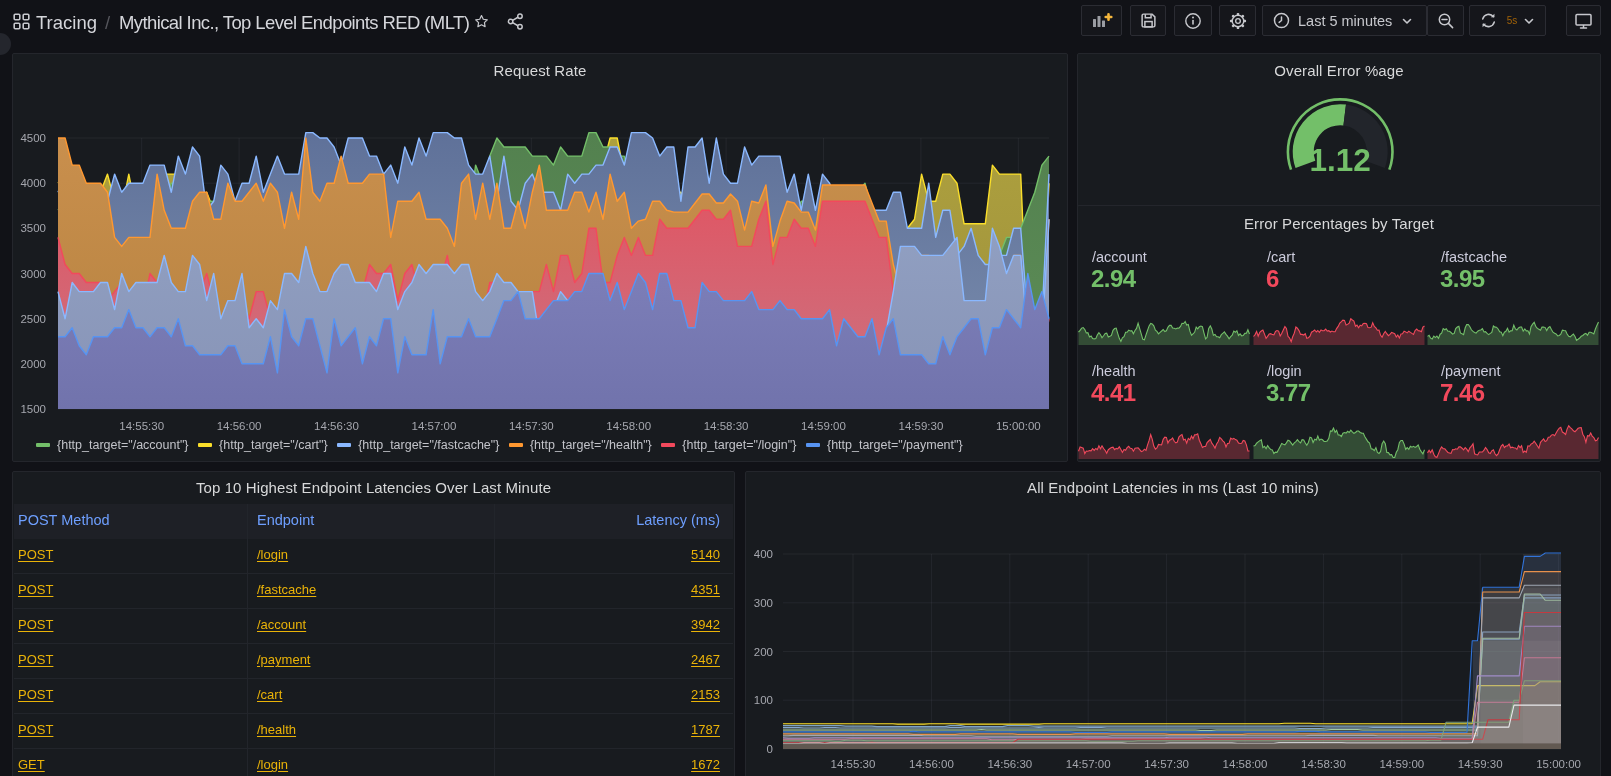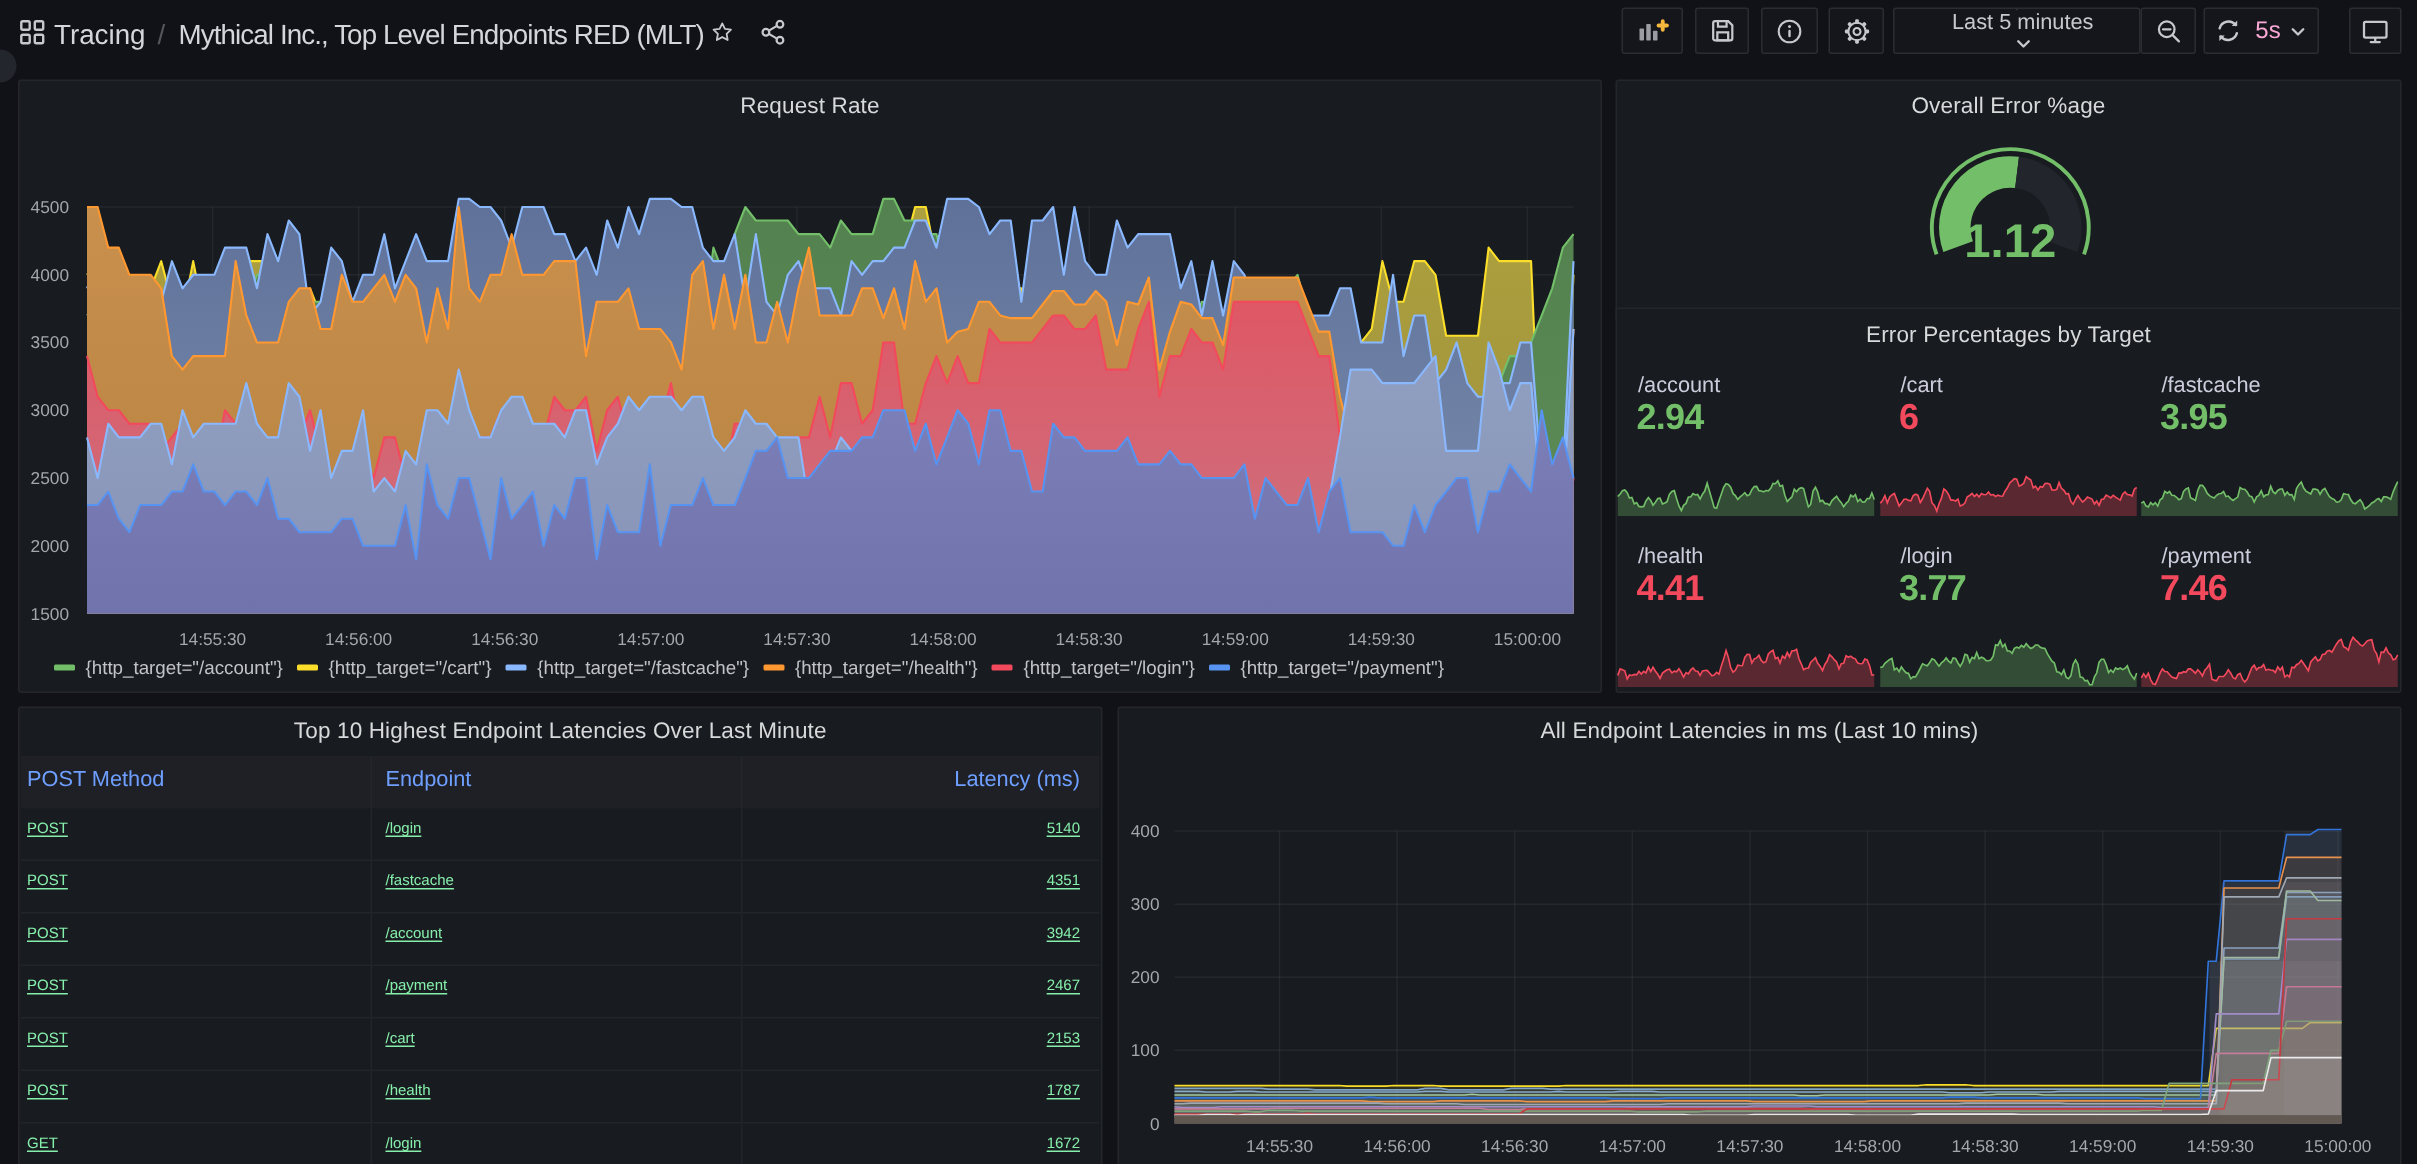--- a/index.html
+++ b/index.html
@@ -10,21 +10,21 @@
 .tbtn { position:absolute; top:5px; height:31px; background:#15161b; border:1px solid #2b2c33; border-radius:2px; display:flex; align-items:center; justify-content:center; }
 .leg { position:absolute; left:23px; top:384px; width:1016px; display:flex; gap:9.5px; font-size:12.5px; color:#c2c3c9; white-space:nowrap; }
 .li { display:flex; align-items:center; }
 .lm { display:inline-block; width:14px; height:4px; border-radius:1px; margin-right:7px; }
 .statcell { position:absolute; width:173px; height:114px; }
 .slab { position:absolute; left:14px; top:14px; font-size:14.5px; color:#ccccdc; }
 .sval { position:absolute; left:13px; top:30px; font-size:24px; font-weight:bold; letter-spacing:-0.5px;text-align:right; }
 .sspark { position:absolute; left:0px; bottom:0px; }
 .thead { position:absolute; left:1px; right:1px; top:32px; height:35px; background:#1e2026; display:flex; color:#6e9fff; font-size:14.5px; font-weight:500; }
 .tbody { position:absolute; left:1px; right:1px; top:67px; }
-.tr { display:flex; height:35px; border-bottom:1px solid #22252b; color:#86efac; font-size:10px;justify-content:space-between; }
+.tr { display:flex; height:35px; border-bottom:1px solid #22252b; color:#eab308; font-size:13px;justify-content:space-between; }
 .c1 { width:234px; padding:8px 4px; border-right:1px solid #22252b; }
 .c2 { width:247px; padding:8px 9px; border-right:1px solid #22252b; }
 .c3 { flex:1; padding:8px 13px; text-align:right; }
 .lnk { text-decoration:underline; text-underline-offset:2px; }
 </style></head>
 <body>
 <div class="nav">
   <span class="navicon" style="left:13px;top:13px;"><svg width="17" height="17" viewBox="0 0 17 17">
         <g fill="none" stroke="#c7c8cd" stroke-width="1.6">
           <rect x="1.2" y="1.2" width="5.6" height="5.6" rx="1"></rect>
@@ -84,21 +84,21 @@
           <rect x="-1.4" y="-9.0" width="2.8" height="3.2" rx="1" transform="rotate(135)"></rect>
           <rect x="-1.4" y="-9.0" width="2.8" height="3.2" rx="1" transform="rotate(180)"></rect>
           <rect x="-1.4" y="-9.0" width="2.8" height="3.2" rx="1" transform="rotate(225)"></rect>
           <rect x="-1.4" y="-9.0" width="2.8" height="3.2" rx="1" transform="rotate(270)"></rect>
           <rect x="-1.4" y="-9.0" width="2.8" height="3.2" rx="1" transform="rotate(315)"></rect>
         </g>
         <circle cx="0" cy="0" r="6.4" fill="none" stroke="#c7c8cd" stroke-width="1.5"></circle>
         <circle cx="0" cy="0" r="2.6" fill="none" stroke="#c7c8cd" stroke-width="1.5"></circle>
       </svg>
     </div>
-  <div class="tbtn" style="left:1262px;width:165px;padding:0 10px;justify-content:flex-start;flex-direction:column;">
+  <div class="tbtn" style="left:1262px;width:165px;padding:0 10px;justify-content:flex-start;">
       <svg width="17" height="17" viewBox="0 0 16 16">
         <circle cx="8" cy="8" r="6.6" fill="none" stroke="#c7c8cd" stroke-width="1.4"></circle>
         <path d="M8 4.6V8L5.8 9.8" fill="none" stroke="#c7c8cd" stroke-width="1.4" stroke-linecap="round"></path>
       </svg>
       <span style="color:#c7c8cd;font-size:14.5px;margin-left:8px;">Last 5 minutes</span>
       <span style="margin-left:9px;display:flex;">
         <svg width="12" height="12" viewBox="0 0 12 12">
           <path d="M2.5 4.5L6 8l3.5-3.5" fill="none" stroke="#c7c8cd" stroke-width="1.6" stroke-linecap="round" stroke-linejoin="round"></path>
         </svg>
       </span>
@@ -116,21 +116,21 @@
       <svg width="17" height="17" viewBox="0 0 16 16">
         <g fill="none" stroke="#c7c8cd" stroke-width="1.5" stroke-linecap="round">
           <path d="M2.6 6.5A5.7 5.7 0 0 1 12.6 4.4"></path>
           <path d="M13.4 9.5A5.7 5.7 0 0 1 3.4 11.6"></path>
         </g>
         <g fill="#c7c8cd">
           <path d="M13.6 1.6v3.4h-3.4z"></path>
           <path d="M2.4 14.4V11h3.4z"></path>
         </g>
       </svg>
-      <span style="color:#f9a8d4;font-size:16px;margin-left:10px;">5s</span>
+      <span style="color:#a16207;font-size:10px;margin-left:10px;">5s</span>
       <span style="margin-left:6px;display:flex;">
         <svg width="12" height="12" viewBox="0 0 12 12">
           <path d="M2.5 4.5L6 8l3.5-3.5" fill="none" stroke="#c7c8cd" stroke-width="1.6" stroke-linecap="round" stroke-linejoin="round"></path>
         </svg>
       </span>
     </div>
   <div class="tbtn" style="left:1566px;width:35px;">
       <svg width="19" height="18" viewBox="0 0 19 18">
         <g fill="none" stroke="#c7c8cd" stroke-width="1.5">
           <rect x="2" y="2.6" width="15" height="10.4" rx="1"></rect>

